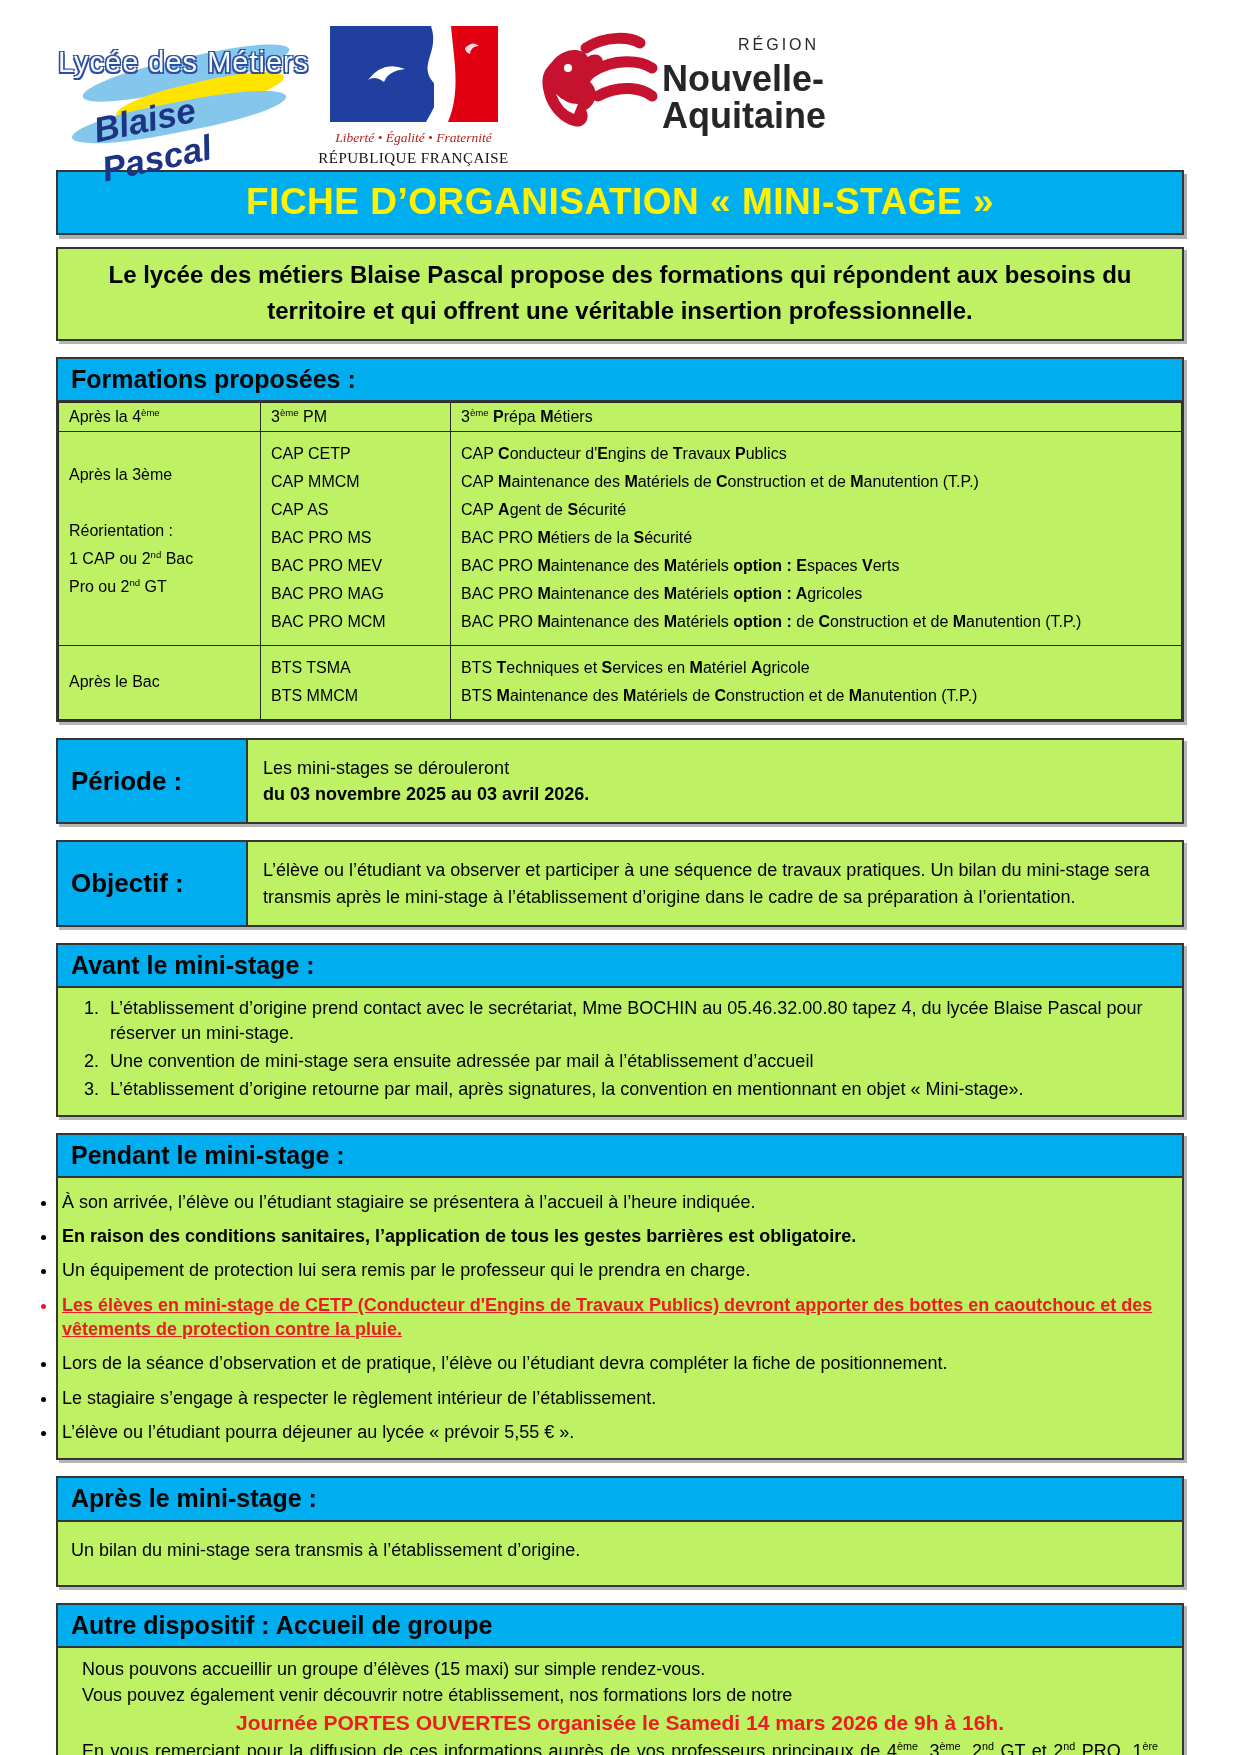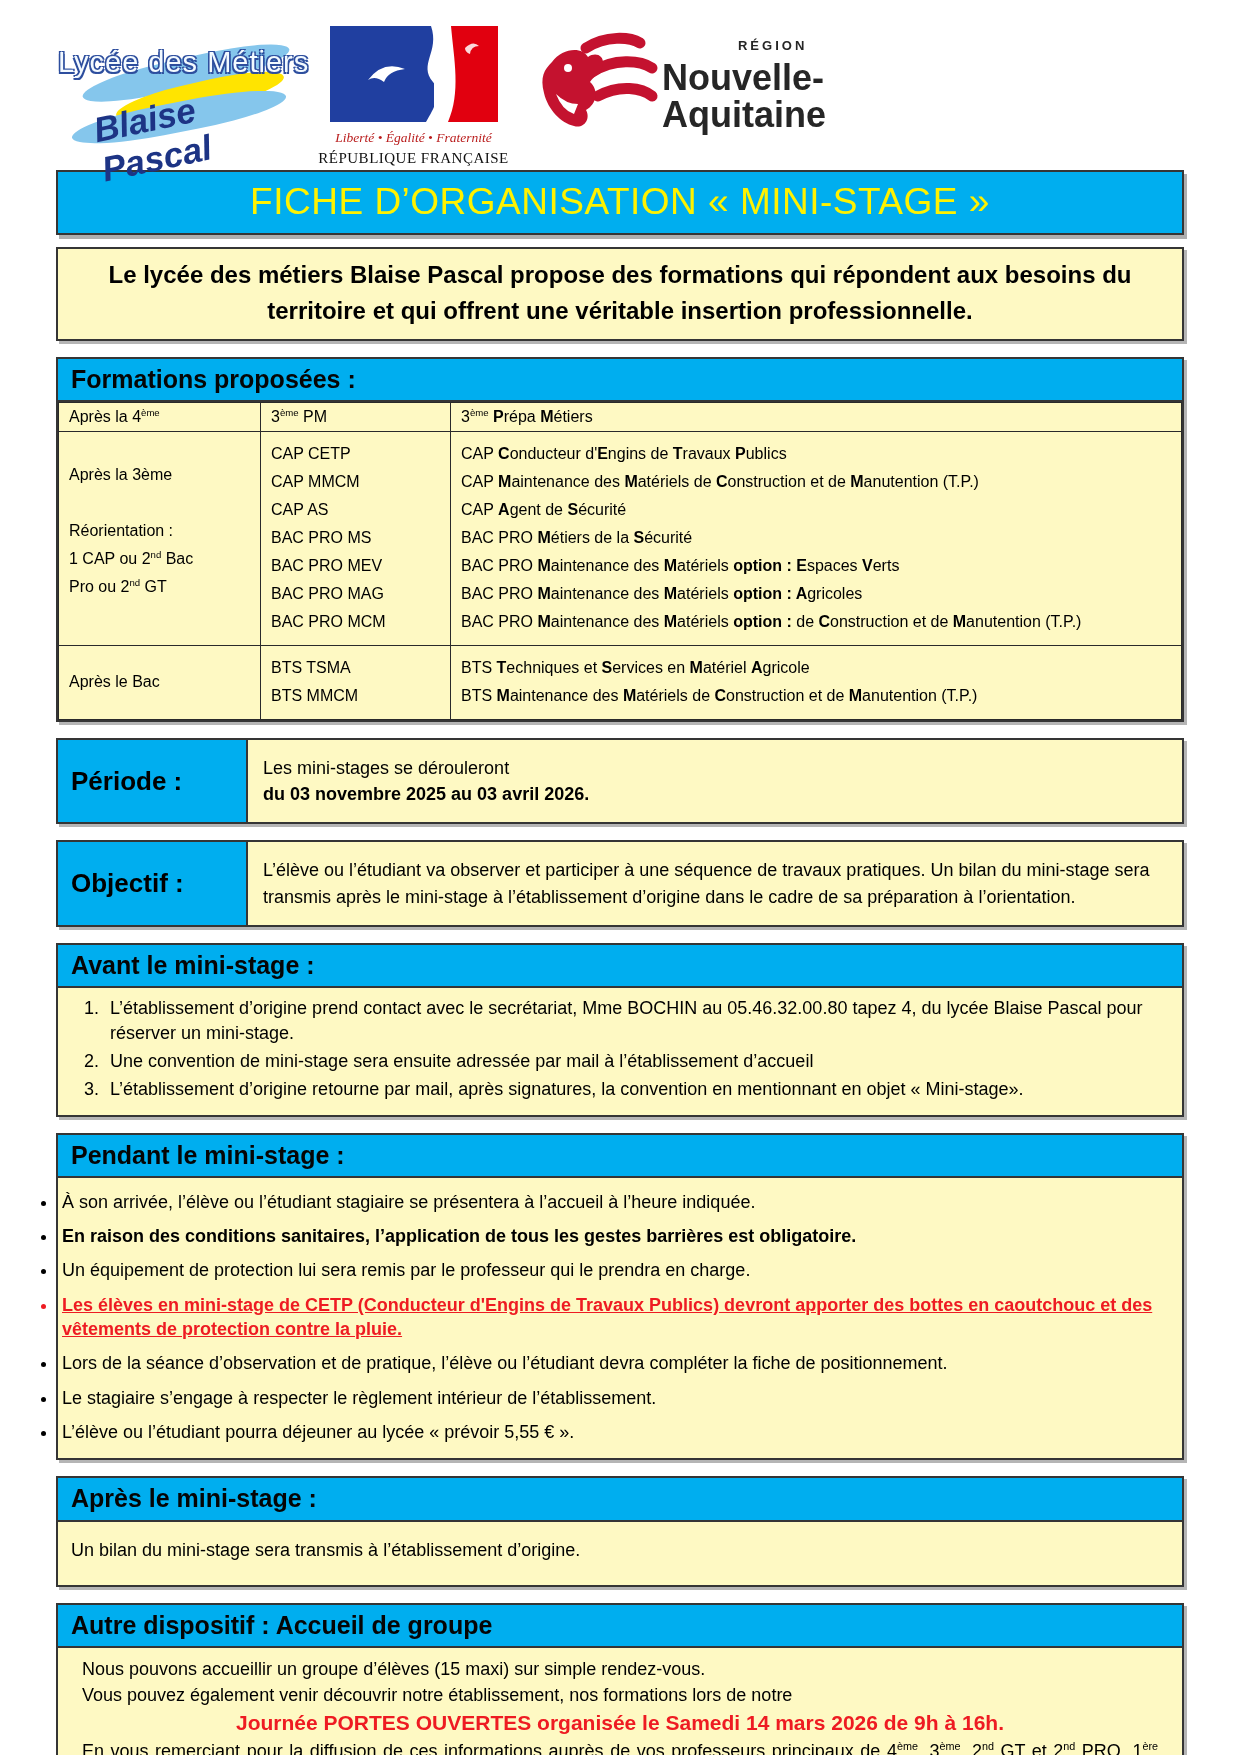--- a/index.html
+++ b/index.html
@@ -18,31 +18,31 @@
   .ls1{position:absolute;left:2px;top:24px;font-size:29px;letter-spacing:1px;color:#F3FAFF;
        text-shadow:-1.5px -1.5px 0 #2D4E9E,1.5px -1.5px 0 #2D4E9E,-1.5px 1.5px 0 #2D4E9E,1.5px 1.5px 0 #2D4E9E}
   .ls2{position:absolute;left:40px;top:66px;font-size:35px;font-weight:bold;font-style:italic;color:#1D3485;transform:rotate(-12deg)}
 
   .logo-rf{width:205px;text-align:center;flex:none;padding-top:4px}
   .rf-motto{font-family:"Liberation Serif",serif;font-style:italic;font-size:13.5px;margin-top:4px;color:#b91c1c}
   .rf-name{font-family:"Liberation Serif",serif;font-size:15px;letter-spacing:.5px;margin-top:4px;color:#111}
 
   .logo-region{display:flex;align-items:center;flex:none;width:310px;justify-content:flex-end;padding-top:8px}
   .region-text{text-align:left;line-height:1.02;color:#262626}
-  .region-label{font-size:13px;font-weight:bold;letter-spacing:3px;margin-left:76px;margin-bottom:8px}
+  .region-label{font-size:16px;font-weight:normal;letter-spacing:3px;margin-left:76px;margin-bottom:8px}
   .region-name{font-size:36px;font-weight:800}
 
   
-  .shadowbox{border:2px solid #353535;box-shadow:3px 3px 0 rgba(120,120,120,.55);background:#fef9c3}
+  .shadowbox{border:2px solid #353535;box-shadow:3px 3px 0 rgba(120,120,120,.55);background:#bef264}
   .bar{background:#00AEEF;font-size:25px;font-weight:bold;color:#050505;padding:5px 13px;line-height:1.25}
   .section .bar{border-bottom:2px solid #353535}
 
   .banner{margin-top:16px;background:#00AEEF;border:2px solid #353535;box-shadow:3px 4px 0 rgba(120,120,120,.6);
           text-align:center;padding:9px 0 10px}
-  .banner span{font-size:37px;font-weight:normal;color:#FFF200;letter-spacing:.5px}
+  .banner span{font-size:37px;font-weight:bold;color:#FFF200;letter-spacing:.5px}
 
   .intro{margin-top:12px;text-align:center;font-weight:bold;font-size:24px;line-height:1.5;padding:8px 26px 10px}
 
   
   .section{margin-top:16px}
   .ftable{width:100%;border-collapse:collapse;font-size:16px}
   .ftable td{border:1.5px solid #2a2a2a;vertical-align:top;padding:5px 10px}
   .ftable .col1{width:202px}
   .ftable .col2{width:190px}
   .cell-line{margin:7px 0;line-height:1.3;min-height:21px}

